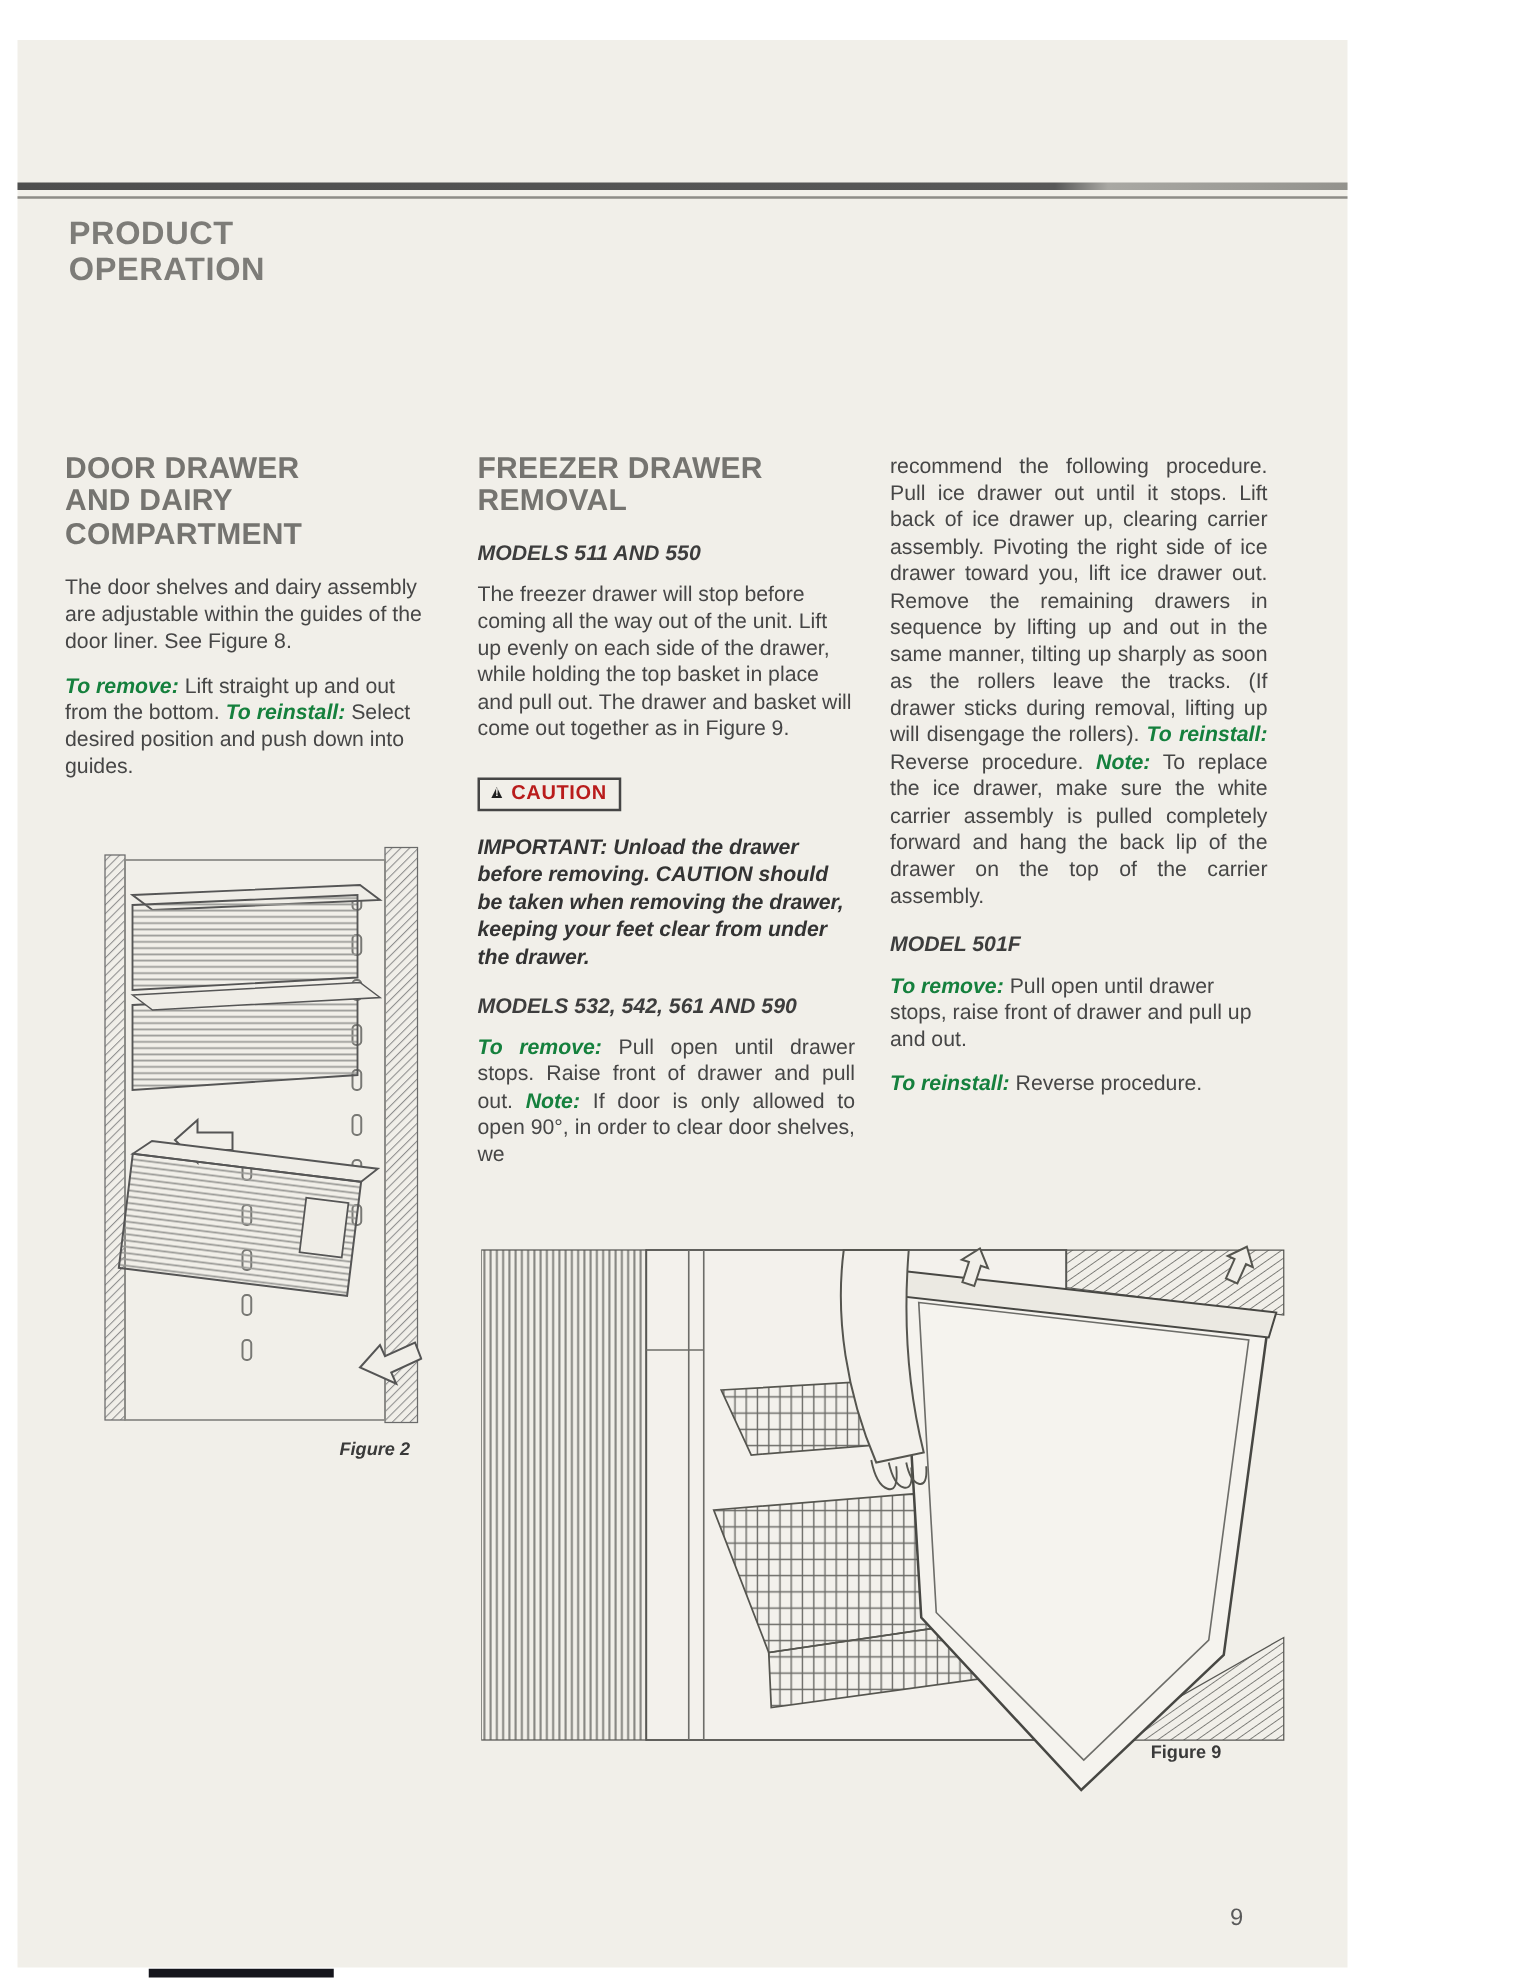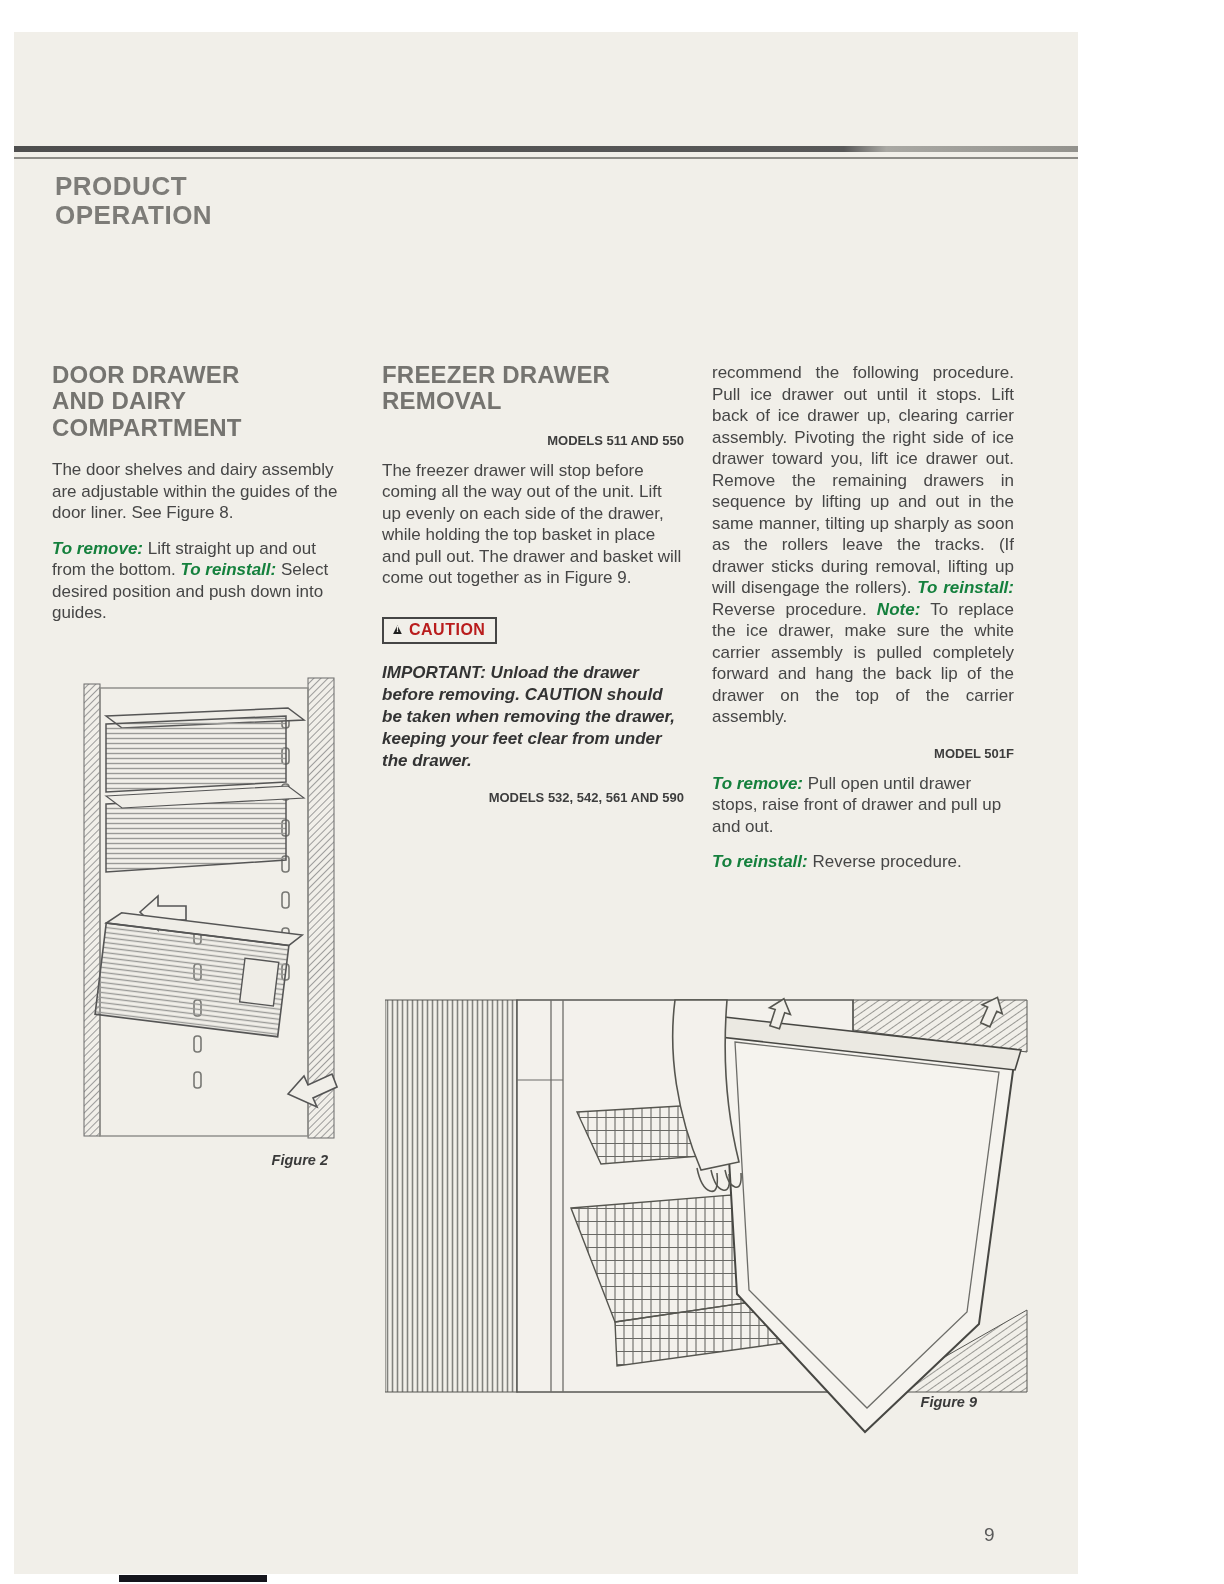--- a/index.html
+++ b/index.html
@@ -28,23 +28,22 @@
     position:absolute;left:38px;top:330px;width:992px;
     display:grid;grid-template-columns:302px 302px 302px;column-gap:28px;
   }
   .col{position:relative;}
   .col-heading{
     font-size:24px;font-weight:bold;color:#757470;line-height:1.1;
     margin:0 0 18px 0;max-width:250px;letter-spacing:0.2px;
   }
   .col-heading.narrow{max-width:230px;}
   .model-heading{
-    font-size:13px;font-weight:bold;color:#3d3d3d;
+    font-size:17px;font-weight:bold;font-style:italic;color:#3d3d3d;
     margin:18px 0 12px 0;
-    text-align:right;
   }
   p.body{
     font-size:17px;line-height:21.5px;margin:0 0 14px 0;color:#464646;
   }
   p.body.justify{text-align:justify;}
   .bi{font-weight:bold;font-style:italic;color:#15803d;}
   .important-para{
     font-size:17px;line-height:22px;font-weight:bold;font-style:italic;
     color:#333;margin:10px 0 16px 0;
   }
@@ -60,21 +59,21 @@
   .figure8-wrap{margin:52px 0 0 30px;width:256px;}
   .figure-caption{
     font-size:14.5px;font-weight:bold;font-style:italic;color:#3a3a3a;
     text-align:right;margin-top:6px;padding-right:10px;
   }
   .figure9-wrap{
     position:absolute;left:371px;top:962px;width:652px;height:500px;
   }
   .figure9-caption{
     position:absolute;right:60px;top:400px;
-    font-size:14.5px;font-weight:bold;font-style:italic;color:#3a3a3a;margin-left:30px;
+    font-size:14.5px;font-weight:bold;color:#3a3a3a;margin-left:30px;
   }
   .page-number{
     position:absolute;left:970px;top:1492px;font-size:19px;color:#5a5a5a;
   }
   .artifact-bar{
     position:absolute;left:119px;top:1575px;width:148px;height:7px;background:#15151c;
   }
   svg{display:block;}
 </style>
 </head>
@@ -157,20 +156,21 @@
         <span class="caution-tri">
             <span class="tri-glyph">▲</span>
             <span class="tri-bang">!</span>
           </span>
         <span class="caution-label">CAUTION</span>
       </div>
 
       <p class="important-para">IMPORTANT: Unload the drawer before removing. CAUTION should be taken when removing the drawer, keeping your feet clear from under the drawer.</p>
 
       <div class="model-heading">MODELS 532, 542, 561 AND 590</div>
+      <p class="body justify"><span class="bi">To remove:</span><span> Pull open until drawer stops. Raise front of drawer and pull out. </span><span class="bi">Note:</span><span> If door is only allowed to open 90°, in order to clear door shelves, we</span></p>
     </div>
 
     <div class="col">
       <p class="body justify"><span>recommend the following procedure. Pull ice drawer out until it stops. Lift back of ice drawer up, clearing carrier assembly. Pivoting the right side of ice drawer toward you, lift ice drawer out. Remove the remaining drawers in sequence by lifting up and out in the same manner, tilting up sharply as soon as the rollers leave the tracks. (If drawer sticks during removal, lifting up will disengage the rollers). </span><span class="bi">To reinstall:</span><span> Reverse procedure. </span><span class="bi">Note:</span><span> To replace the ice drawer, make sure the white carrier assembly is pulled completely forward and hang the back lip of the drawer on the top of the carrier assembly.</span></p>
 
       <div class="model-heading">MODEL 501F</div>
       <p class="body"><span class="bi">To remove:</span><span> Pull open until drawer stops, raise front of drawer and pull up and out.</span></p>
       <p class="body"><span class="bi">To reinstall:</span><span> Reverse procedure.</span></p>
     </div>
   </div>

